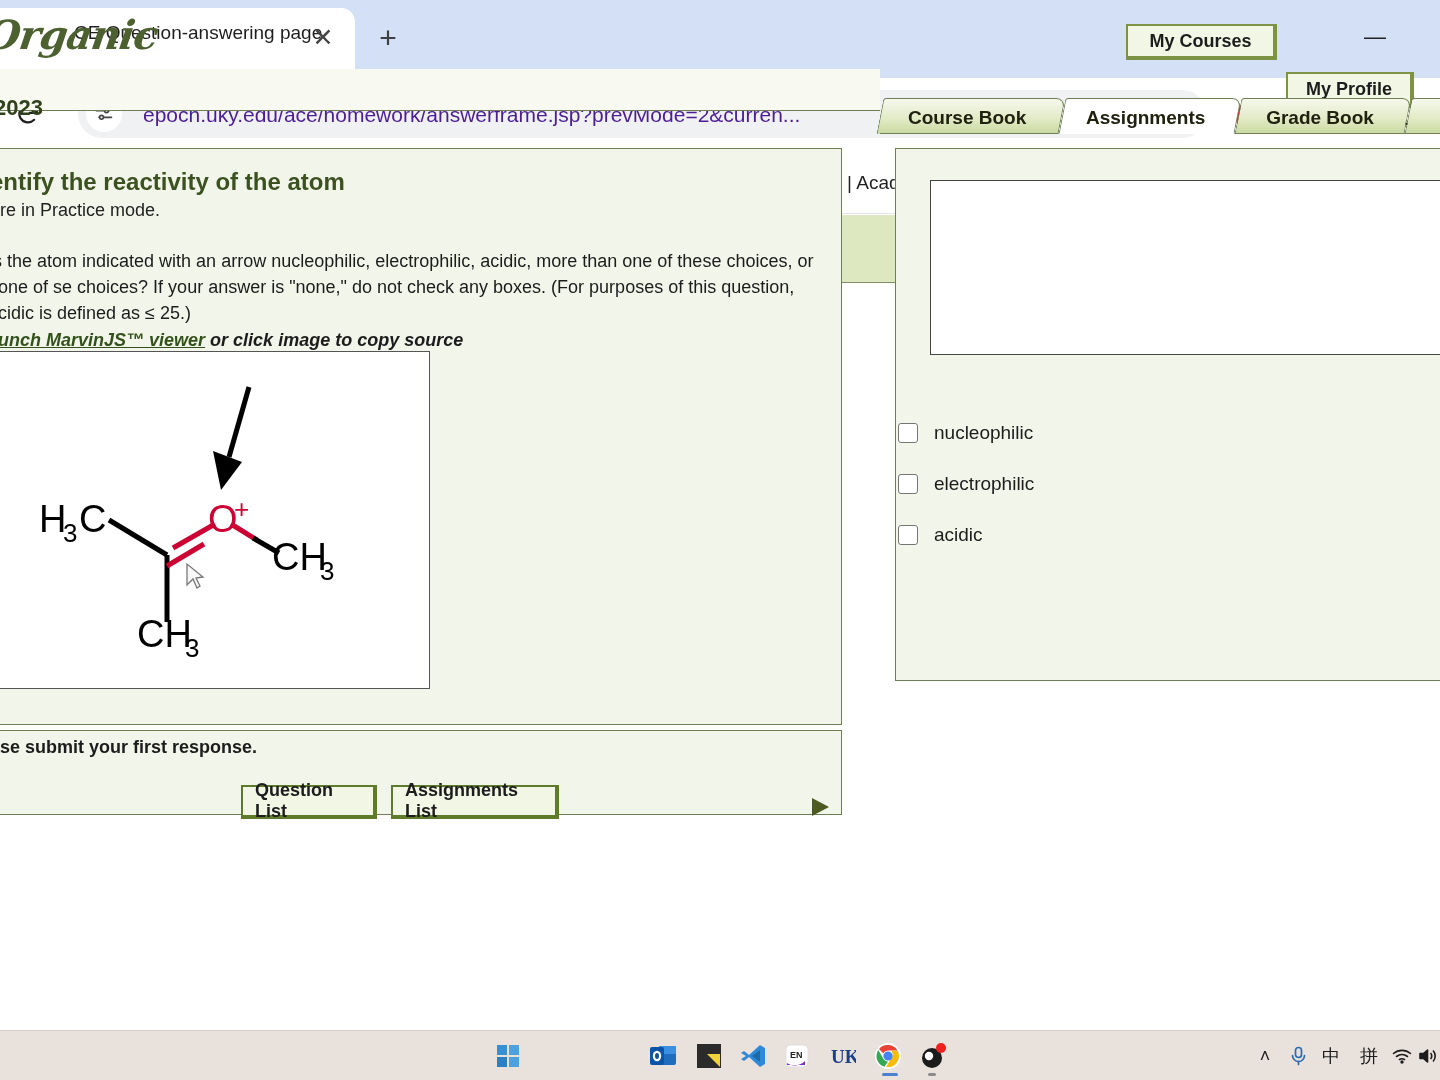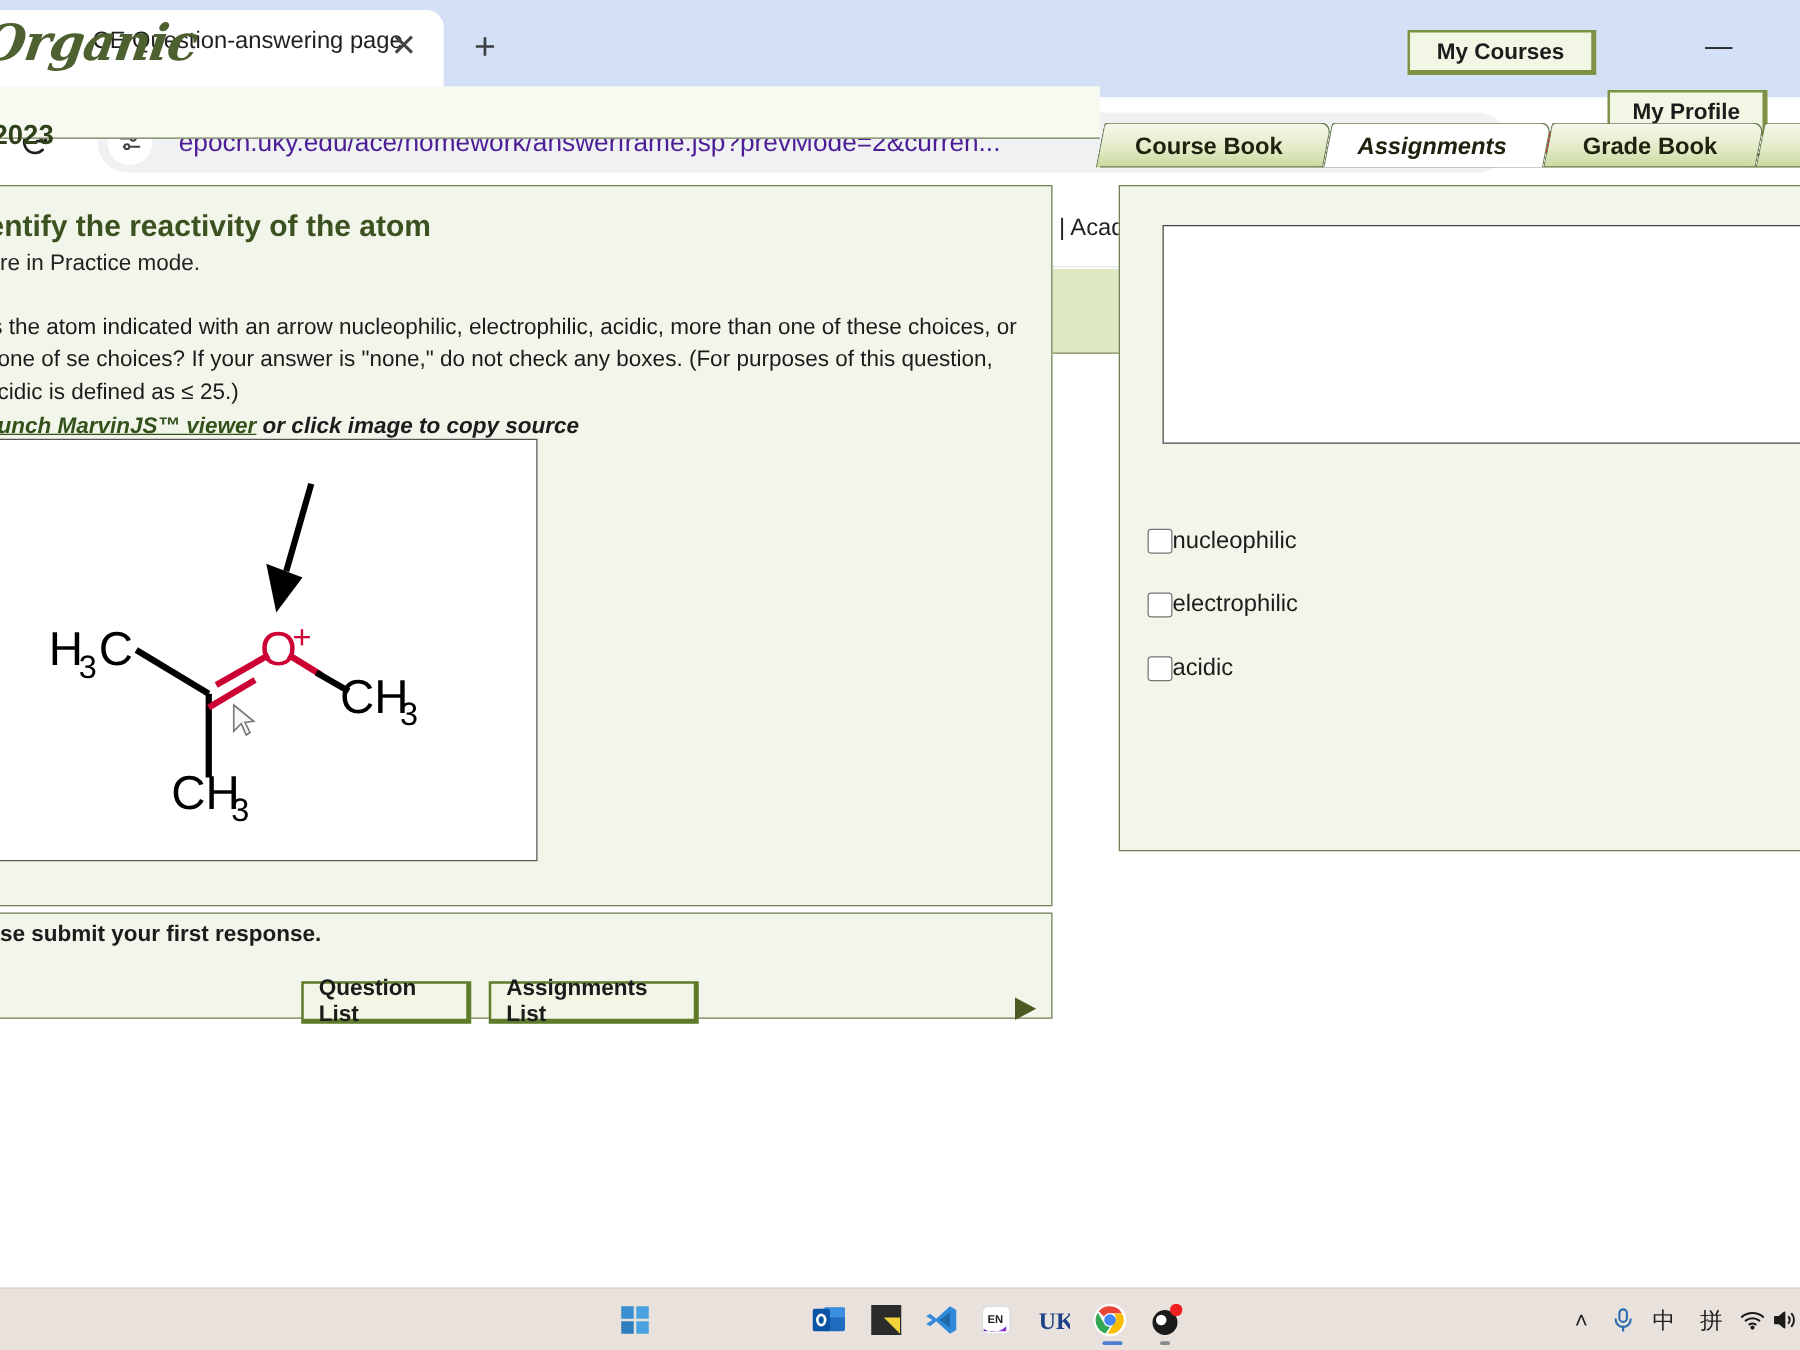--- a/index.html
+++ b/index.html
@@ -215,22 +215,22 @@
   
   .apanel {
     position:absolute; left:895px; top:148px; width:560px; height:533px;
     background:#f2f5e9; border:1px solid #6f7f55;
   }
   .abox {
     position:absolute; left:930px; top:180px; width:540px; height:175px;
     background:#ffffff; border:1px solid #444;
   }
   .crow {
-    position:absolute; left:918px; height:26px;
-    display:flex; align-items:center; cursor:pointer;
+    position:absolute; left:898px; height:26px;
+    display:flex; align-items:center; gap:16px; cursor:pointer;
   }
   .cbox {
     width:20px; height:20px; border:1px solid #767676; border-radius:3px;
     background:#fff; flex:0 0 20px;
   }
   .clabel { font-size:19px; color:#1c1c1c; white-space:nowrap; }
   .submit-btn {
     position:absolute; left:1069px; top:619px; width:252px; height:37px;
     background:#f2f6e5; border:2px solid #5e7a2b;
     border-right-width:4px; border-bottom-width:4px;
@@ -410,21 +410,21 @@
   <div class="subbar"></div>
   <div class="subbar-text">2023</div>
 
   <div class="tabrow">
     <div class="gtab" style="left:0px;   width:182px;"></div>
     <div class="gtab active" style="left:182px; width:176px;"></div>
     <div class="gtab" style="left:358px; width:170px;"></div>
     <div class="gtab" style="left:528px; width:60px;"></div>
   </div>
   <div class="gtab-label" style="left:908px; width:110px; text-align:center;">Course Book</div>
-  <div class="gtab-label" style="left:1086px; width:118px; text-align:center;font-style:italic;">Assignments</div>
+  <div class="gtab-label" style="left:1086px; width:118px; text-align:center;">Assignments</div>
   <div class="gtab-label" style="left:1262px; width:116px; text-align:center;">Grade Book</div>
   <div class="tabline"></div>
 
   <div class="qpanel"></div>
   <div class="q-title">entify the reactivity of the atom</div>
   <div class="q-practice">are in Practice mode.</div>
   <div class="q-body">Is the atom indicated with an arrow nucleophilic, electrophilic, acidic, more than one of these choices, or none of se choices? If your answer is "none," do not check any boxes. (For purposes of this question, acidic is defined as ≤ 25.)</div>
   <div class="q-link-row">
     <span class="q-link">aunch MarvinJS™ viewer</span><span> or click image to copy source</span>
   </div>

